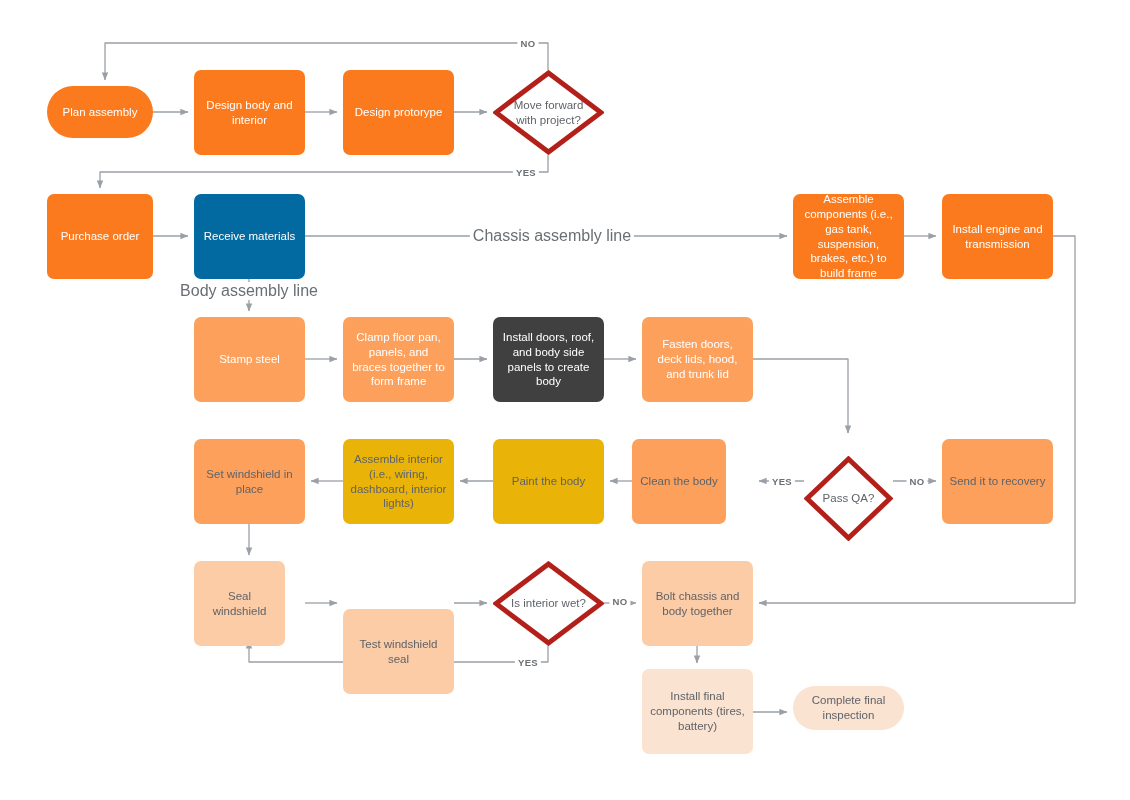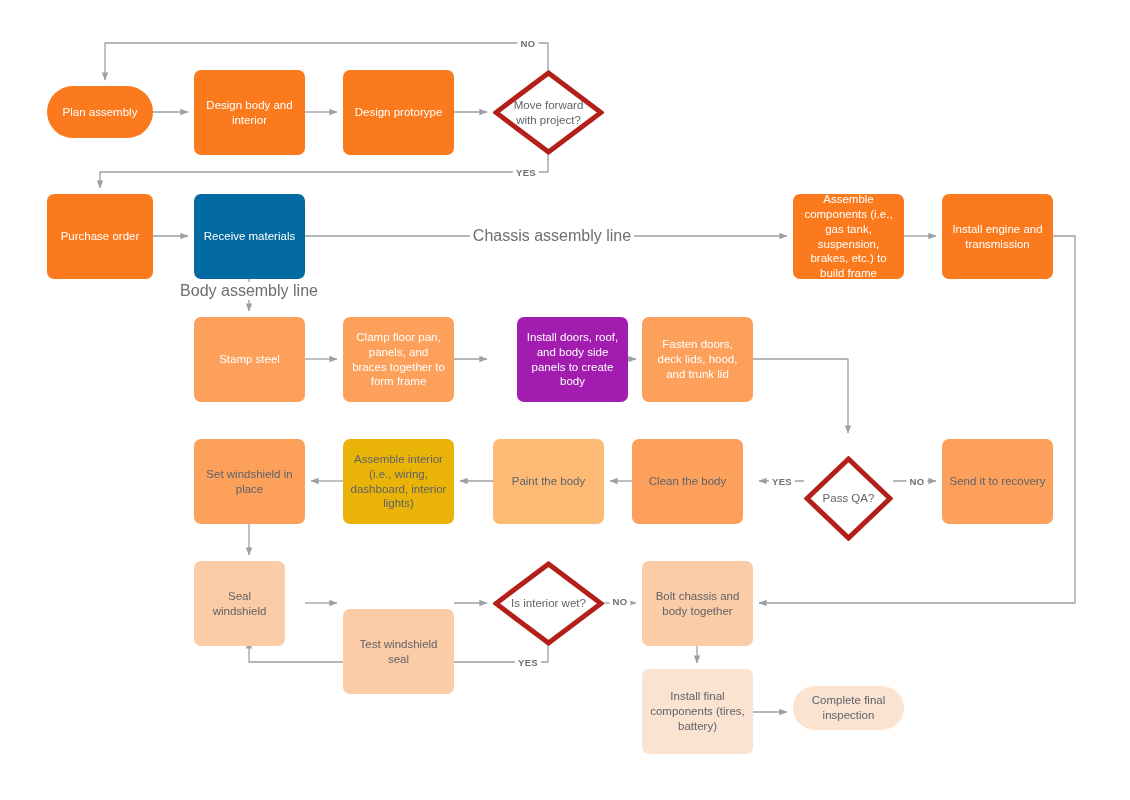--- a/index.html
+++ b/index.html
@@ -141,36 +141,36 @@
       </div>
       <div class="node process" style="left: 942px; top: 194px; width: 111px; height: 85px; color: rgb(255, 255, 255); background: rgb(251, 122, 30);">
         <span>Install engine and transmission</span>
       </div>
       <div class="node process" style="left: 194px; top: 317px; width: 111px; height: 85px; color: rgb(255, 255, 255); background: rgb(252, 160, 92);">
         <span>Stamp steel</span>
       </div>
       <div class="node process" style="left: 343px; top: 317px; width: 111px; height: 85px; color: rgb(255, 255, 255); background: rgb(252, 160, 92);">
         <span>Clamp floor pan, panels, and braces together to form frame</span>
       </div>
-      <div class="node process" style="left: 493px; top: 317px; width: 111px; height: 85px; color: rgb(255, 255, 255); background: #a21caf; margin-left: 24px;">
+      <div class="node process" style="left: 493px; top: 317px; width: 111px; height: 85px; color: rgb(255, 255, 255); background: #404040;">
         <span>Install doors, roof, and body side panels to create body</span>
       </div>
       <div class="node process" style="left: 642px; top: 317px; width: 111px; height: 85px; color: rgb(255, 255, 255); background: rgb(252, 160, 92);">
         <span>Fasten doors, deck lids, hood, and trunk lid</span>
       </div>
       <div class="node process" style="left: 194px; top: 439px; width: 111px; height: 85px; color: rgb(95, 99, 104); background: rgb(252, 160, 92);">
         <span>Set windshield in place</span>
       </div>
       <div class="node process" style="left: 343px; top: 439px; width: 111px; height: 85px; color: rgb(95, 99, 104); background: #eab308;">
         <span>Assemble interior (i.e., wiring, dashboard, interior lights)</span>
       </div>
-      <div class="node process" style="left: 493px; top: 439px; width: 111px; height: 85px; color: rgb(95, 99, 104); background: #fdba74;">
+      <div class="node process" style="left: 493px; top: 439px; width: 111px; height: 85px; color: rgb(95, 99, 104); background: #eab308;">
         <span>Paint the body</span>
       </div>
-      <div class="node process" style="left: 632px; top: 439px; width: 111px; height: 85px; color: rgb(95, 99, 104); background: rgb(252, 160, 92);">
+      <div class="node process" style="left: 632px; top: 439px; width: 94px; height: 85px; color: rgb(95, 99, 104); background: rgb(252, 160, 92);">
         <span>Clean the body</span>
       </div>
       <div class="node decision" style="left: 804px; top: 456px; width: 89px; height: 85px; color: rgb(95, 99, 104);">
         <svg class="diamond-shape" viewBox="0 0 89 85" preserveAspectRatio="none">
           <polygon points="44.5,3 86,42.5 44.5,82 3,42.5" fill="#FFFFFF" stroke="#B3201A" stroke-width="5" stroke-linejoin="miter" vector-effect="non-scaling-stroke"></polygon>
         </svg>
         <div class="diamond-label">Pass QA?</div>
       </div>
       <div class="node process" style="left: 942px; top: 439px; width: 111px; height: 85px; color: rgb(95, 99, 104); background: rgb(252, 160, 92);">
         <span>Send it to recovery</span>

